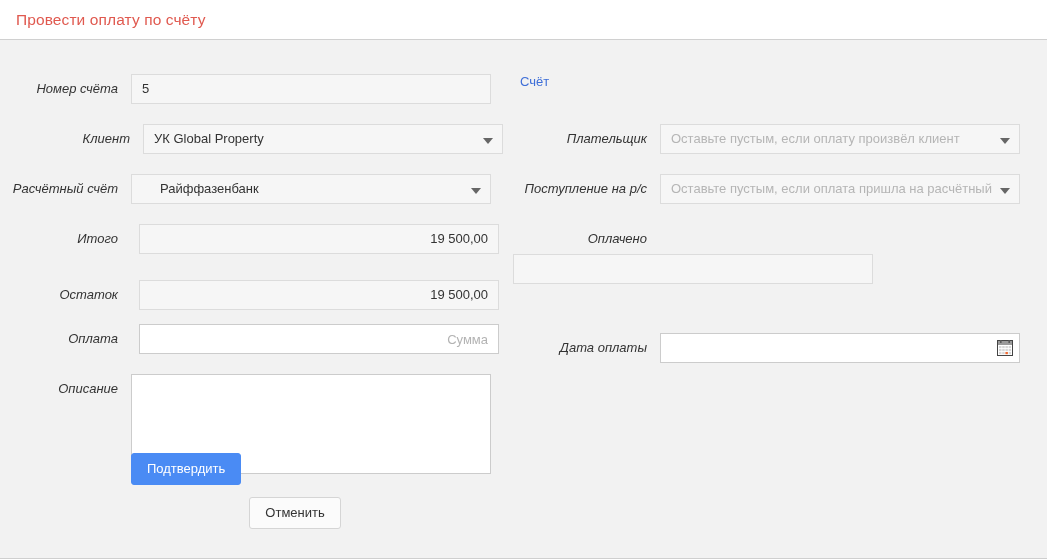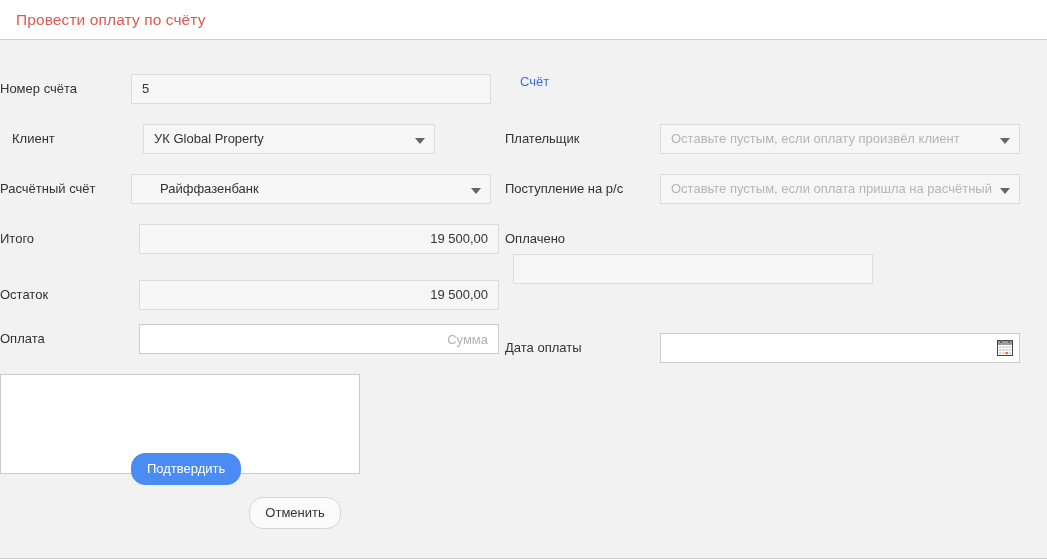--- a/index.html
+++ b/index.html
@@ -72,26 +72,28 @@
     cursor: pointer;
   }
 
   .row {
     position: absolute;
     display: flex;
     align-items: flex-start;
     height: 30px;
   }
   .label {
+    text-align: right;
     font-size: 13px;
     color: #333333;
     line-height: 30px;
     white-space: nowrap;
     padding-right: 13px;
     box-sizing: border-box;
+    font-style: italic;
   }
   
   .col-left .row { left: 0; }
   .col-left .label { width: 131px; }
   .field-wrap { position: relative; }
 
   .ctrl {
     box-sizing: border-box;
     height: 30px;
     border: 1px solid #dcdcdc;
@@ -165,21 +167,21 @@
     left: 131px;
     top: 413px;
     display: flex;
     gap: 8px;
   }
   .btn {
     font-family: "Liberation Sans", sans-serif;
     font-size: 13px;
     height: 32px;
     padding: 0 15px;
-    border-radius: 14px;
+    border-radius: 3px;
     cursor: pointer;
     box-sizing: border-box;
     line-height: 30px;
   }
   .btn-primary {
     background: #4a8bf4;
     border: 1px solid #4a8bf4;
     color: #ffffff;
   }
   .btn-default {
@@ -205,21 +207,21 @@
       <div class="row" style="top:34px;">
         <div class="label">Номер счёта</div>
         <div class="field-wrap">
           <div class="ctrl readonly" style="width:360px;">5</div>
         </div>
       </div>
 
       <div class="row" style="top:84px;padding-left:12px;">
         <div class="label">Клиент</div>
         <div class="field-wrap">
-          <div class="select-box" style="width:292px;">
+          <div class="select-box" style="width:360px;">
             <span>УК Global Property</span>
             <span class="caret"></span>
           </div>
         </div>
       </div>
 
       <div class="row" style="top:134px;">
         <div class="label">Расчётный счёт</div>
         <div class="field-wrap">
           <div class="select-box" style="width:360px;padding-left:28px;">
@@ -244,20 +246,21 @@
       </div>
 
       <div class="row" style="top:284px;">
         <div class="label">Оплата</div>
         <div class="field-wrap">
           <input class="ctrl editable num" style="width: 360px;" type="text" placeholder="Сумма">
         </div>
       </div>
 
       <div class="row" style="top:334px; height:auto;">
+        <div class="label">Описание</div>
         <div class="field-wrap">
           <textarea class="ctrl editable" style="width: 360px; height: 100px;" placeholder=""></textarea>
         </div>
       </div>
 
       <div class="btn-row">
         <button class="btn btn-primary">Подтвердить</button>
         <button class="btn btn-default">Отменить</button>
       </div>
     </div>

